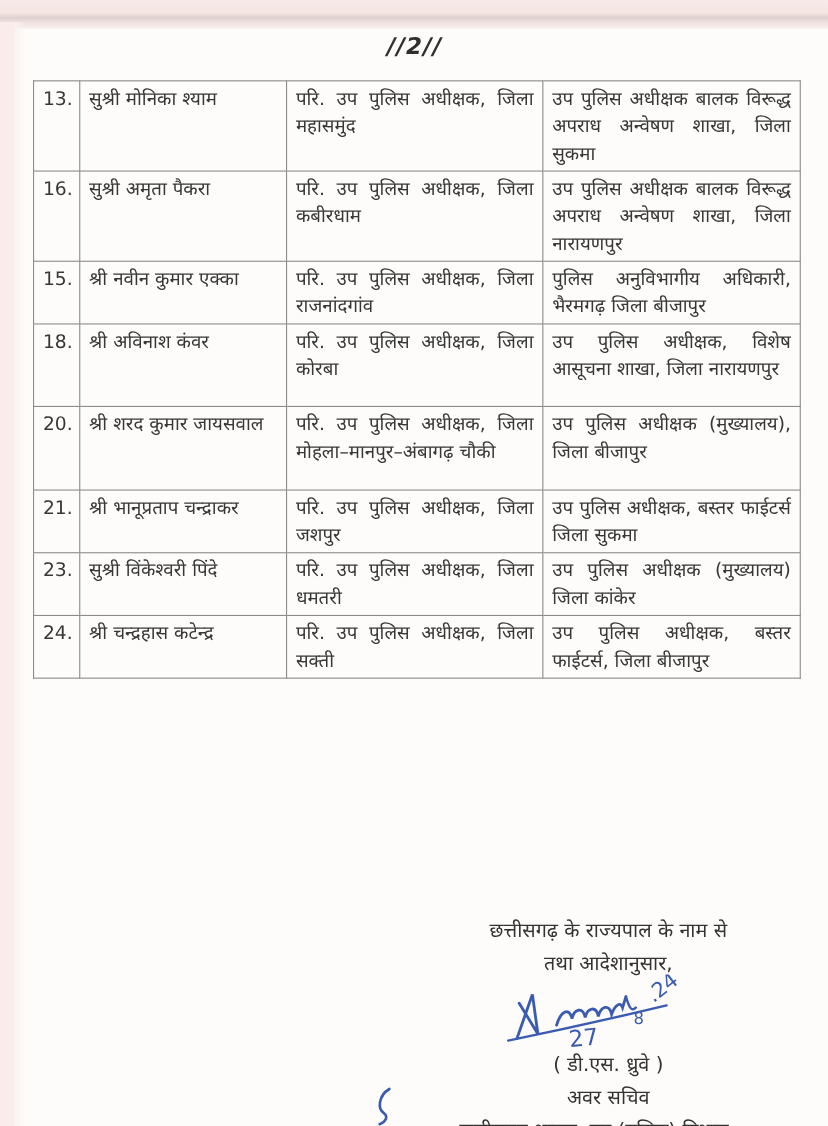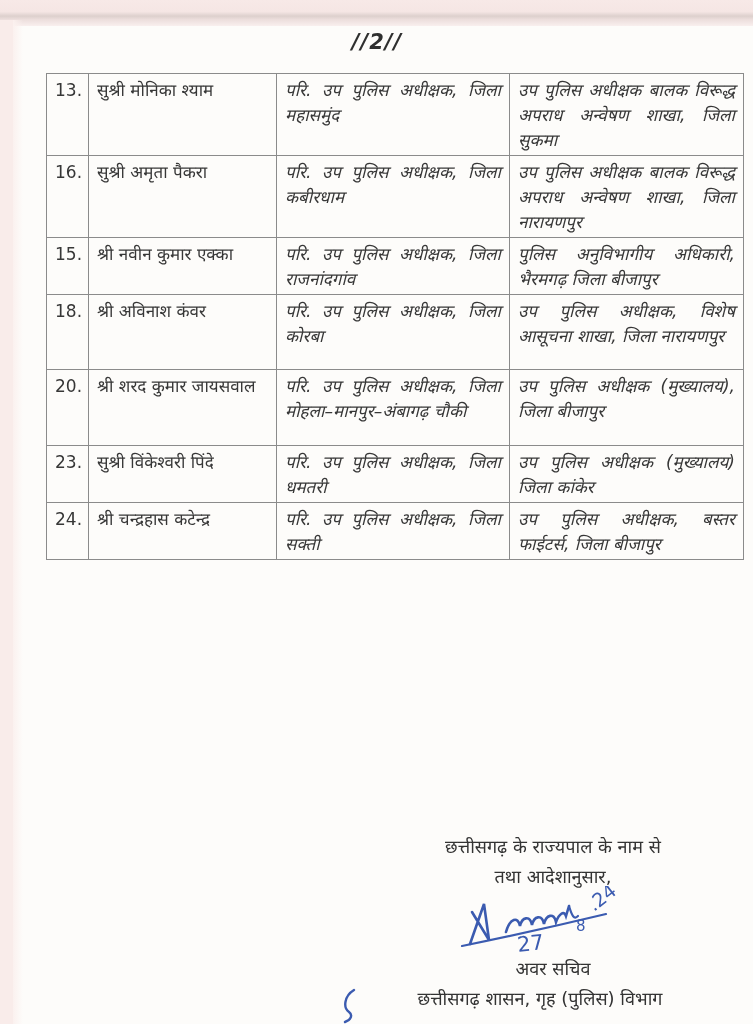--- a/index.html
+++ b/index.html
@@ -22,32 +22,32 @@
   }
   .edge-left-fade{
     position:absolute;top:20px;left:13px;width:10px;height:1004px;
     background:linear-gradient(to right,#fbf1ef,rgba(253,252,250,0));
   }
   .page-num{
     position:absolute;top:30px;left:337px;width:80px;text-align:center;
     font-weight:bold;font-style:italic;font-size:21px;color:#2f2f2f;letter-spacing:1px;
   }
   table.order{
-    position:absolute;left:46px;top:73px;width:697px;
+    position:absolute;left:30px;top:73px;width:697px;
     border-collapse:collapse;table-layout:fixed;
   }
   table.order td{
     border:1px solid #8b8b8b;vertical-align:top;
     padding:4px 8px 2px 8px;
     font-size:17px;line-height:25px;color:#373737;
     overflow:hidden;
   }
   td.c-sno{text-align:center;font-size:15px;padding-left:2px;padding-right:2px;color:#3d3d3d;}
   td.c-name{text-align:justify;}
-  td.c-from,td.c-to{text-align:justify;font-style:italic;}
+  td.c-from,td.c-to{text-align:justify;}
   
   tr.r0{height:82px}tr.r1{height:82px}tr.r2{height:55px}tr.r3{height:53px}
   tr.r4{height:53px}tr.r5{height:75px}tr.r6{height:57px}tr.r7{height:76px}
   tr.r8{height:53px}tr.r9{height:54px}tr.r10{height:53px}tr.r11{height:55px}
   .footer{
     position:absolute;left:378px;top:832px;width:350px;
     text-align:center;font-size:18px;line-height:30px;color:#333;
   }
   .footer .dept{margin-left:-26px;white-space:nowrap;}
   .sig-wrap{position:relative;height:62px;margin-top:0px;}
@@ -97,20 +97,26 @@
         <td class="c-name">श्री अविनाश कंवर</td>
         <td class="c-from">परि. उप पुलिस अधीक्षक, जिला कोरबा</td>
         <td class="c-to">उप पुलिस अधीक्षक, विशेष आसूचना शाखा, जिला नारायणपुर</td>
       </tr>
       <tr class="r7">
         <td class="c-sno">20.</td>
         <td class="c-name">श्री शरद कुमार जायसवाल</td>
         <td class="c-from">परि. उप पुलिस अधीक्षक, जिला मोहला–मानपुर–अंबागढ़ चौकी</td>
         <td class="c-to">उप पुलिस अधीक्षक (मुख्यालय), जिला बीजापुर</td>
       </tr>
+      <tr class="r8">
+        <td class="c-sno">21.</td>
+        <td class="c-name">श्री भानूप्रताप चन्द्राकर</td>
+        <td class="c-from">परि. उप पुलिस अधीक्षक, जिला जशपुर</td>
+        <td class="c-to">उप पुलिस अधीक्षक, बस्तर फाईटर्स जिला सुकमा</td>
+      </tr>
       <tr class="r10">
         <td class="c-sno">23.</td>
         <td class="c-name">सुश्री विंकेश्वरी पिंदे</td>
         <td class="c-from">परि. उप पुलिस अधीक्षक, जिला धमतरी</td>
         <td class="c-to">उप पुलिस अधीक्षक (मुख्यालय) जिला कांकेर</td>
       </tr>
       <tr class="r11">
         <td class="c-sno">24.</td>
         <td class="c-name">श्री चन्द्रहास कटेन्द्र</td>
         <td class="c-from">परि. उप पुलिस अधीक्षक, जिला सक्ती</td>
@@ -130,20 +136,21 @@
           <path d="M6,60 C45,52 100,40 150,28" stroke-width="2.2"></path>
           <path d="M50,46 C54,32 62,30 64,40 C66,31 74,29 76,39 C78,30 86,28 88,38 C90,29 98,26 100,36 C103,28 108,24 110,30 L113,20"></path>
           <path d="M113,20 C116,30 118,34 122,30" stroke-width="2.2"></path>
         </g>
         <text class="sig-num" x="62" y="66" font-size="21" transform="rotate(-6 62 66)">27</text>
         <text class="sig-num" x="120" y="45" font-size="15">8</text>
         <text class="sig-num" x="138" y="26" font-size="19" transform="rotate(-38 138 26)">.24</text>
       </svg>
     </div>
 
+    <div>( डी.एस. ध्रुवे )</div>
     <div>अवर सचिव</div>
     <div class="dept">छत्तीसगढ़ शासन, गृह (पुलिस) विभाग</div>
   </div>
 
   <svg class="pen-mark" width="22" height="36" viewBox="0 0 22 36">
     <path d="M14,2 C4,8 3,20 9,24 C13,27 11,32 5,34" fill="none" stroke="#3b5bb0" stroke-width="2.4" stroke-linecap="round"></path>
   </svg>
 
 </div>
 

